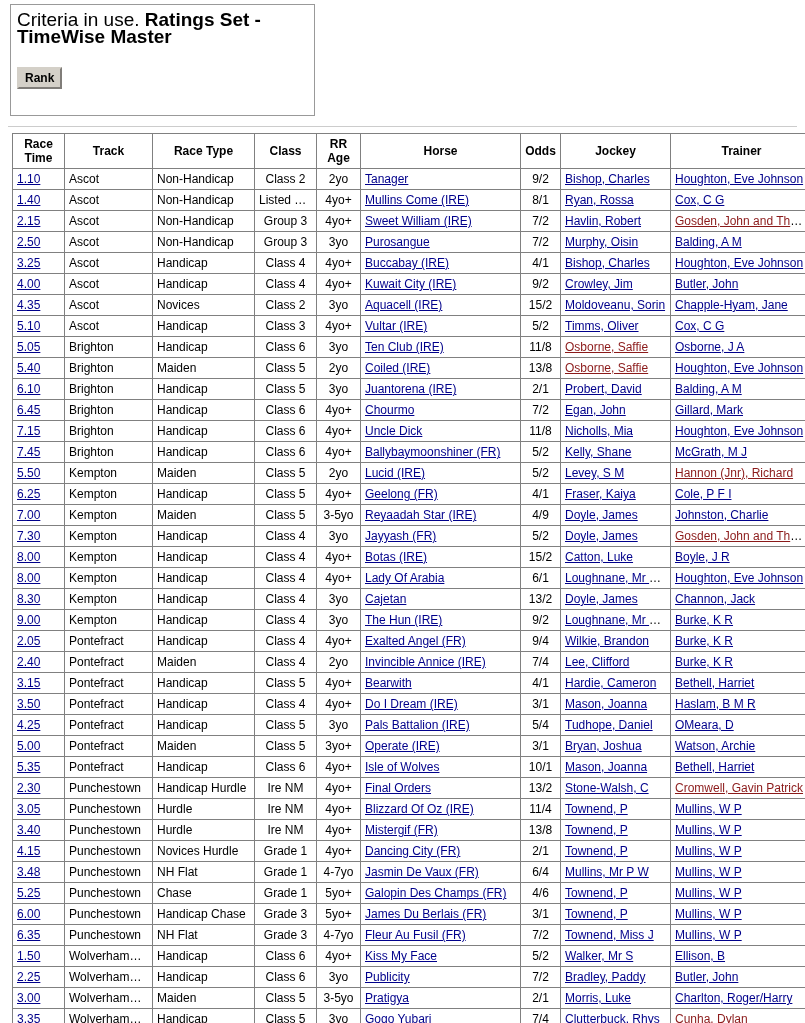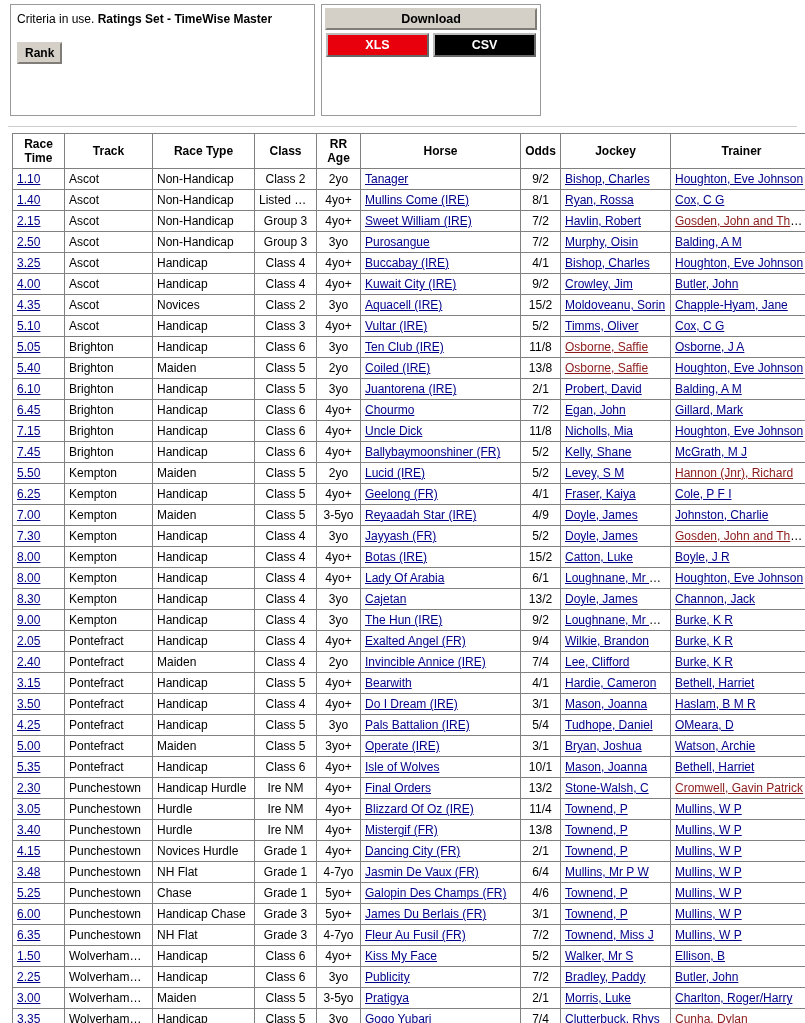--- a/index.html
+++ b/index.html
@@ -26,27 +26,27 @@
   }
   .criteria-box {
     border: 1px solid #999;
     width: 305px;
     height: 112px;
     box-sizing: border-box;
     padding: 6px 6px 4px 6px;
     background: #fff;
   }
   .criteria-line {
-    font-size: 12px;
+    font-size: 19px;
     color: #000;
     line-height: 17px;
   }
   .criteria-line b { font-weight: bold; }
   .btn-row {
-    margin-top: 14px;
+    margin-top: 22px;
   }
   .btn {
     display: inline-block;
     border: 2px outset #d4d0c8;
     background: #d4d0c8;
     font-size: 12px;
     font-family: "Liberation Sans", sans-serif;
     padding: 2px 6px;
     color: #000;
     cursor: pointer;
@@ -156,27 +156,20 @@
 
     <div class="criteria-box">
       <div class="criteria-line">
         <span>Criteria in use. </span><b>Ratings Set - TimeWise Master</b>
       </div>
       <div class="btn-row">
         <span class="btn bold">Rank</span>
       </div>
     </div>
 
-    <div class="download-box">
-      <div class="dl-title">Download</div>
-      <div class="dl-buttons">
-        <div class="dl-btn xls">XLS</div>
-        <div class="dl-btn csv">CSV</div>
-      </div>
-    </div>
 
   </div>
 
   <hr class="hr-sep">
 
   <div class="table-wrap">
     <table class="results">
       <colgroup>
         <col class="c-time">
           <col class="c-track">

